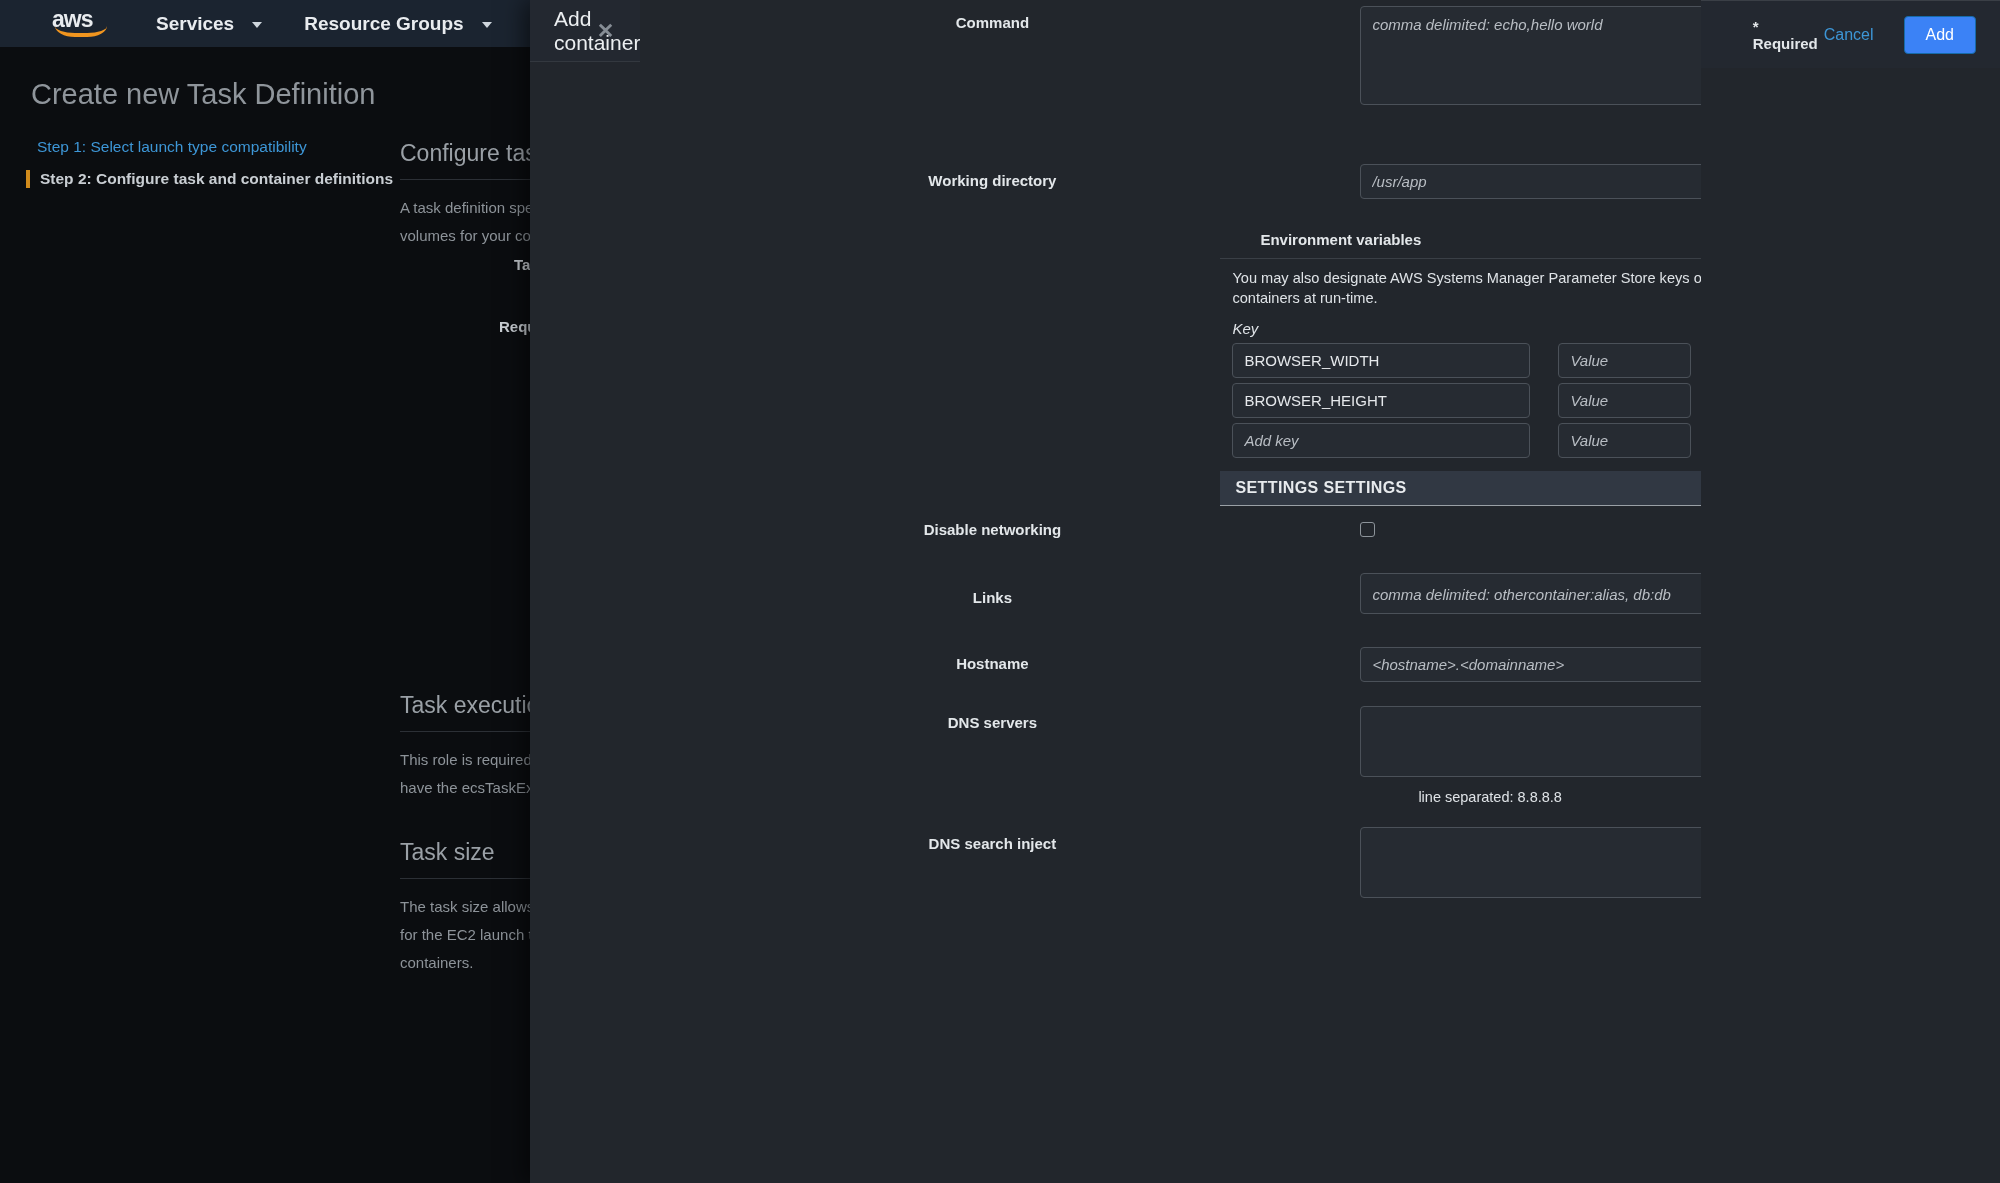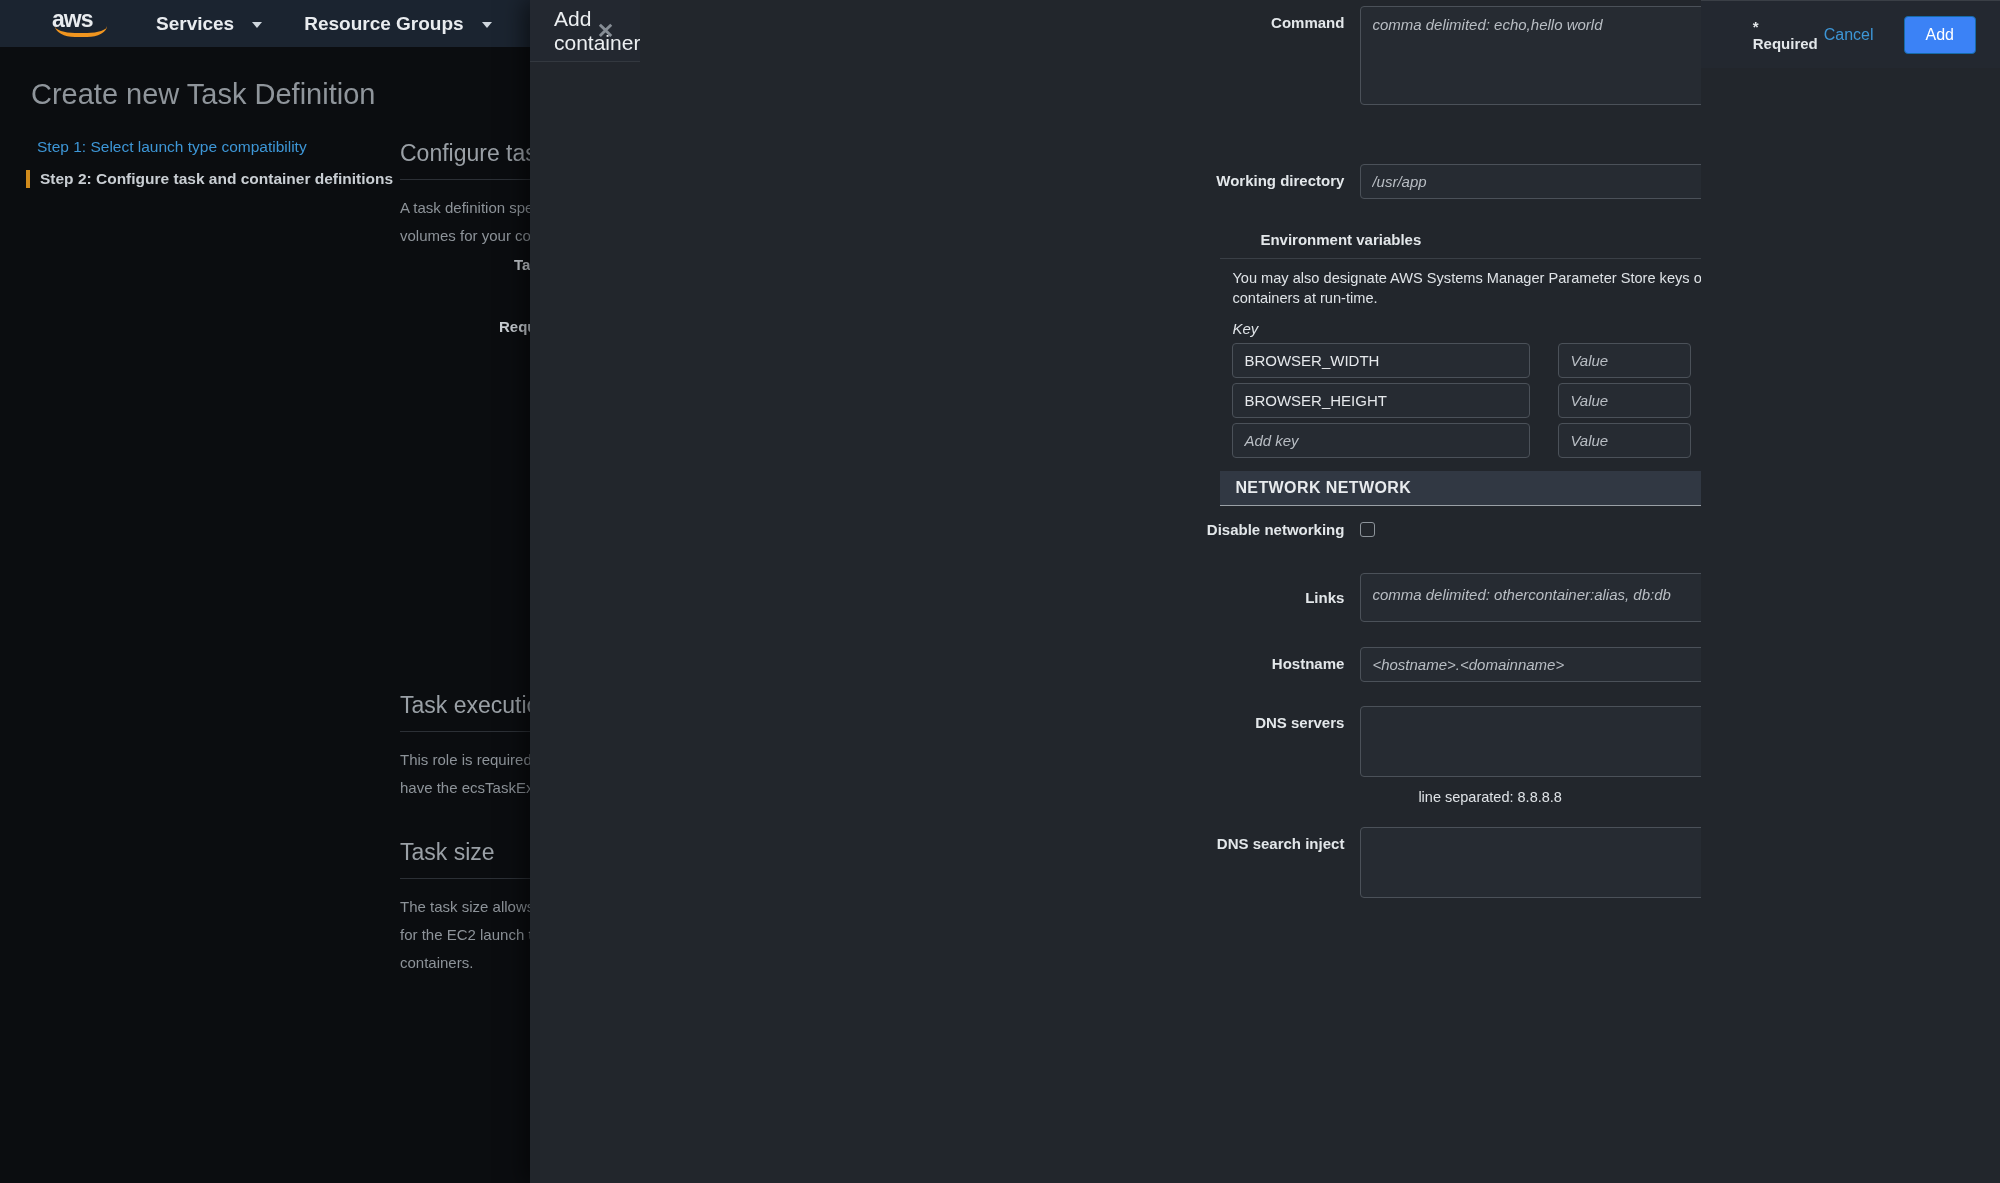--- a/index.html
+++ b/index.html
@@ -98,21 +98,21 @@
     flex: 1 1 auto; overflow: hidden; position: relative;
     background: #22262c;
   }
 
   .row {
     position: absolute; left: 0; width: 1470px;
     display: flex; align-items: flex-start;
   }
   .lbl-col {
     width: 720px; flex: 0 0 720px;
-    text-align: right; padding-right: 16px;
+    text-align: center; padding-right: 16px;
     font-size: 15px; font-weight: bold; color: #e3e7ea;
     white-space: nowrap;
   }
   .ctrl-col { flex: 1 1 auto; }
 
   .txt-input, .txt-area {
     background: #262b32;
     border: 1px solid #4b5159;
     border-radius: 4px;
     color: #e6e9ec;
@@ -313,35 +313,35 @@
       <input class="txt-input env-val" type="text" value="1080" style="">
       <span class="env-del">✕</span>
     </div>
 
     <div class="env-row" style="top:423px;">
       <input class="txt-input env-key" type="text" placeholder="Add key" style="">
       <input class="txt-input env-sel" type="text" placeholder="Value" style="">
     </div>
 
     <div id="net-bar">
-      <span>NETWORK NETWORK</span>
+      <span>SETTINGS SETTINGS</span>
     </div>
 
     <div class="row" style="top:521px;">
       <div class="lbl-col">Disable networking</div>
       <div class="ctrl-col" style="display:flex; align-items:center;">
         <span class="chk"></span>
         <span class="info-ico" style="margin-left:505px;">i</span>
       </div>
     </div>
 
     <div class="row" style="top:573px;">
       <div class="lbl-col" style="padding-top:16px;">Links</div>
       <div class="ctrl-col" style="display:flex; align-items:flex-start; gap:14px;">
-        <textarea class="txt-area" style="height: 49px; padding-top: 11px;" placeholder="comma delimited: othercontainer:alias, db:db"></textarea>
+        <textarea class="txt-area" style="height: 41px; padding-top: 11px;" placeholder="comma delimited: othercontainer:alias, db:db"></textarea>
         <span class="info-ico" style="margin-top:15px;">i</span>
       </div>
     </div>
 
     <div class="row" style="top:647px;">
       <div class="lbl-col" style="padding-top:8px;">Hostname</div>
       <div class="ctrl-col" style="display:flex; align-items:center; gap:14px;">
         <input class="txt-input" type="text" placeholder="&lt;hostname&gt;.&lt;domainname&gt;" style="">
         <span class="info-ico">i</span>
       </div>

